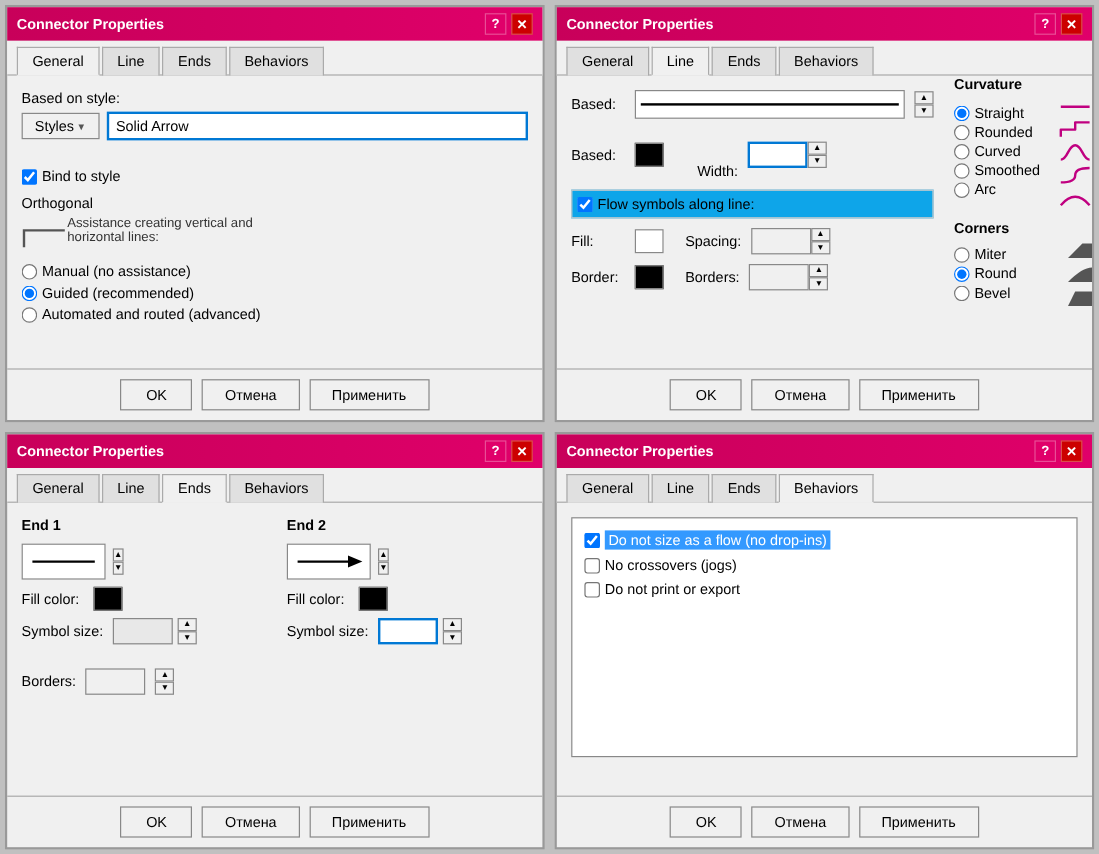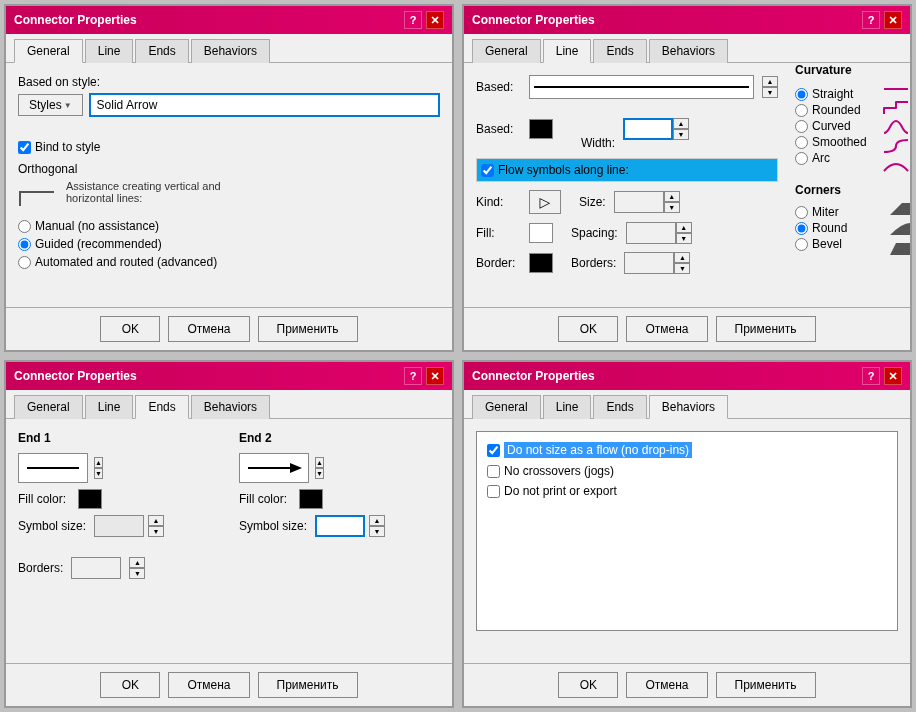--- a/index.html
+++ b/index.html
@@ -433,21 +433,21 @@
         <button class="styles-btn">Styles</button>
         <div class="style-dropdown">Solid Arrow</div>
       </div>
     </div>
     <div class="checkbox-row">
       <input type="checkbox" checked="" style="">
       <span>Bind to style</span>
     </div>
     <div class="orthogonal-section">
       <div class="orthogonal-label">Orthogonal</div>
-      <div style="display:flex; align-items:flex-start; gap:10px;">
+      <div style="display:flex; align-items:flex-start; ">
         <div style="margin-top:4px;">
           <svg width="38" height="28">
             <polyline points="2,22 2,8 36,8" fill="none" stroke="#555" stroke-width="2"></polyline>
           </svg>
         </div>
         <div>
           <div style="font-size:11px; color:#333; max-width:200px;">Assistance creating vertical and horizontal lines:</div>
         </div>
       </div>
       <div class="radio-group">
@@ -507,32 +507,20 @@
           <input class="spinner-input" type="text" style="">
           <div class="spinner-btns">
             <div class="spinner-btn">▲</div>
             <div class="spinner-btn">▼</div>
           </div>
         </div>
       </div>
       <div class="flow-checkbox-row">
         <input type="checkbox" checked="" style="">
         <span>Flow symbols along line:</span>
-      </div>
-      <div class="kind-row">
-        <span class="kind-label">Kind:</span>
-        <div class="arrow-preview">▷</div>
-        <span style="margin-left:10px;">Size:</span>
-        <div class="spinner-group">
-          <input class="spinner-input" type="text" value="" style="border: 1px solid rgb(136, 136, 136); background: rgb(240, 240, 240);">
-          <div class="spinner-btns">
-            <div class="spinner-btn">▲</div>
-            <div class="spinner-btn">▼</div>
-          </div>
-        </div>
       </div>
       <div class="kind-row">
         <span class="kind-label">Fill:</span>
         <div class="color-box" style="background:white;"></div>
         <span style="margin-left:10px;">Spacing:</span>
         <div class="spinner-group">
           <input class="spinner-input" type="text" style="border: 1px solid rgb(136, 136, 136); background: rgb(240, 240, 240);">
           <div class="spinner-btns">
             <div class="spinner-btn">▲</div>
             <div class="spinner-btn">▼</div>

